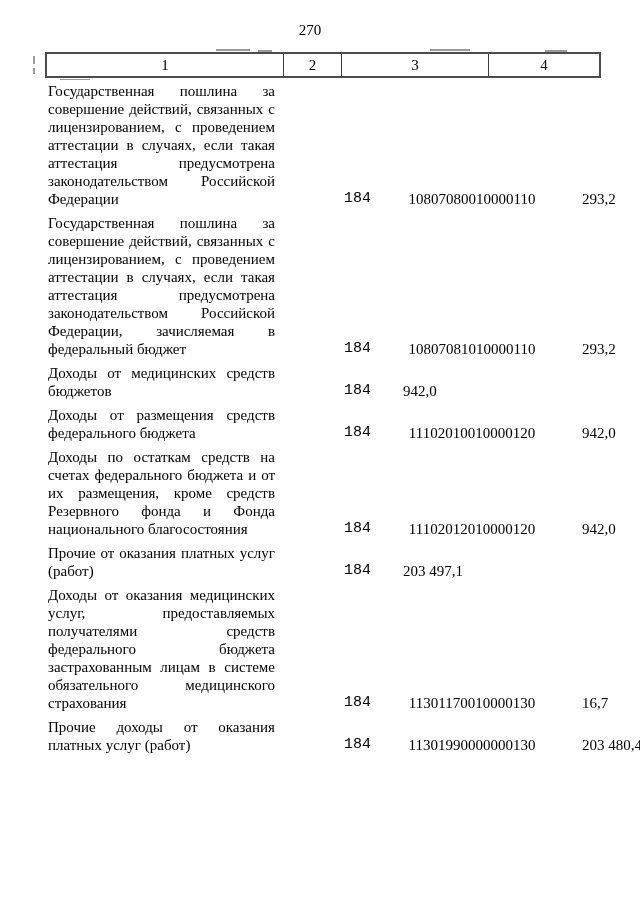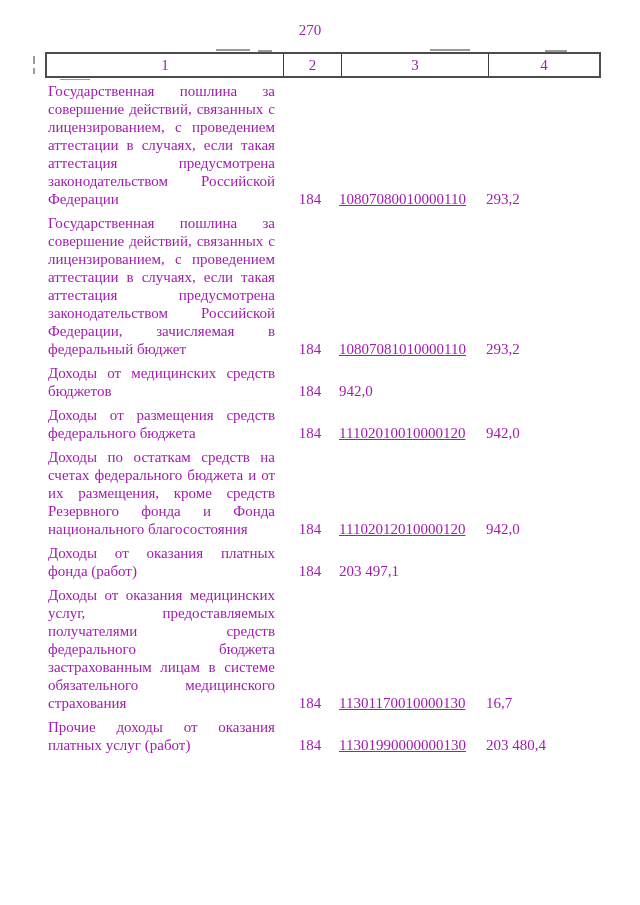--- a/index.html
+++ b/index.html
@@ -6,21 +6,21 @@
     margin: 0;
     padding: 0;
     background: #ffffff;
   }
   .page {
     position: relative;
     width: 640px;
     height: 905px;
     background: #ffffff;
     font-family: "Liberation Serif", serif;
-    color: #a21caf;
+    color: #000000;
     overflow: hidden;
   }
   .page-number {
     position: absolute;
     top: 21px;
     left: 48px;
     width: 524px;
     text-align: center;
     font-size: 15px;
     line-height: 18px;
@@ -52,34 +52,35 @@
     position: absolute;
     left: 45px;
     top: 82px;
     width: 556px;
   }
   .row {
     display: grid;
     grid-template-columns: 236px 58px 147px 115px;
     align-items: end;
     margin-bottom: 6px;
+    gap: 32px;
   }
   .row > div {
     font-size: 15px;
     line-height: 18px;
     box-sizing: border-box;
   }
   .c1 {
     padding-left: 3px;
     padding-right: 6px;
     text-align: justify;
     text-align-last: left;
   }
-  .c2 { text-align: center; }
-  .c3 { text-align: left; padding-right: 9px; white-space: nowrap; text-decoration: underline; }
+  .c2 { text-align: right; font-family: Liberation Mono, monospace; }
+  .c3 { text-align: center; padding-right: 9px; white-space: nowrap; }
   .c4 { text-align: left; padding-right: 4px; white-space: nowrap; }
   
   .artifact {
     position: absolute;
     background: #9a9a9a;
   }
 </style>
 </head>
 <body>
 
@@ -132,21 +133,21 @@
       </div>
 
       <div class="row">
         <div class="c1">Доходы по остаткам средств на счетах федерального бюджета и от их размещения, кроме средств Резервного фонда и Фонда национального благосостояния</div>
         <div class="c2">184</div>
         <div class="c3">11102012010000120</div>
         <div class="c4">942,0</div>
       </div>
 
       <div class="row">
-        <div class="c1">Доходы от оказания платных фонда (работ)</div>
+        <div class="c1">Прочие от оказания платных услуг (работ)</div>
         <div class="c2">184</div>
         <div class="c4">203 497,1</div>
       </div>
 
       <div class="row">
         <div class="c1">Доходы от оказания медицинских услуг, предоставляемых получателями средств федерального бюджета застрахованным лицам в системе обязательного медицинского страхования</div>
         <div class="c2">184</div>
         <div class="c3">11301170010000130</div>
         <div class="c4">16,7</div>
       </div>

